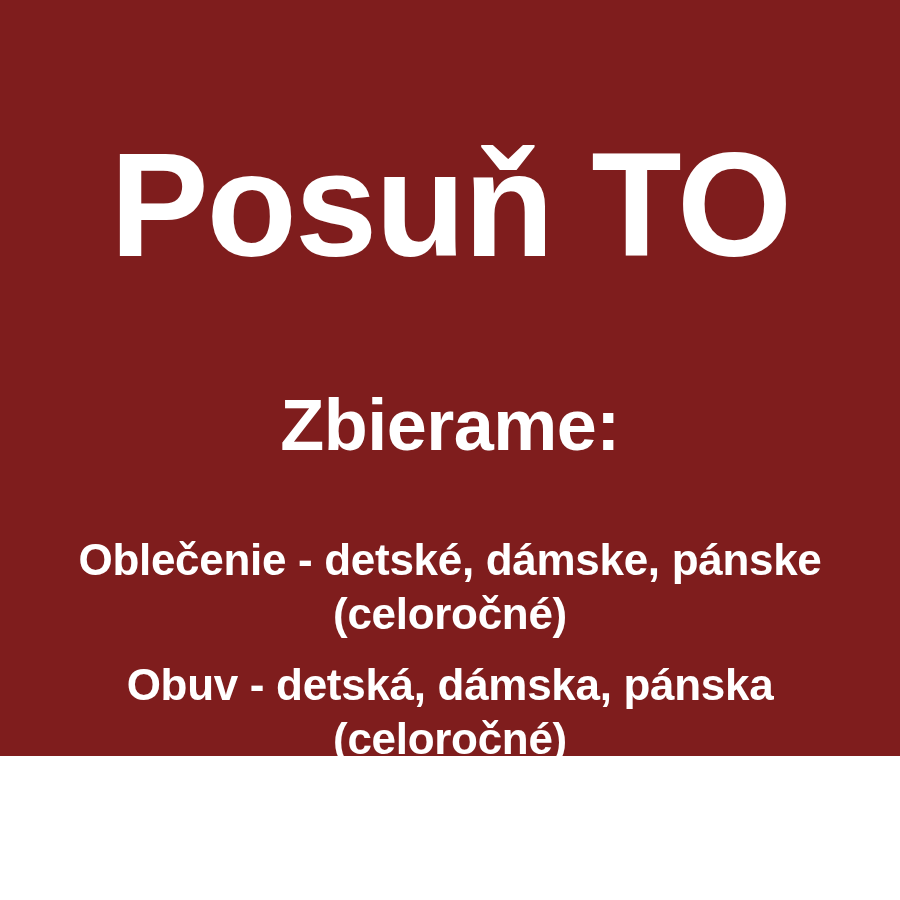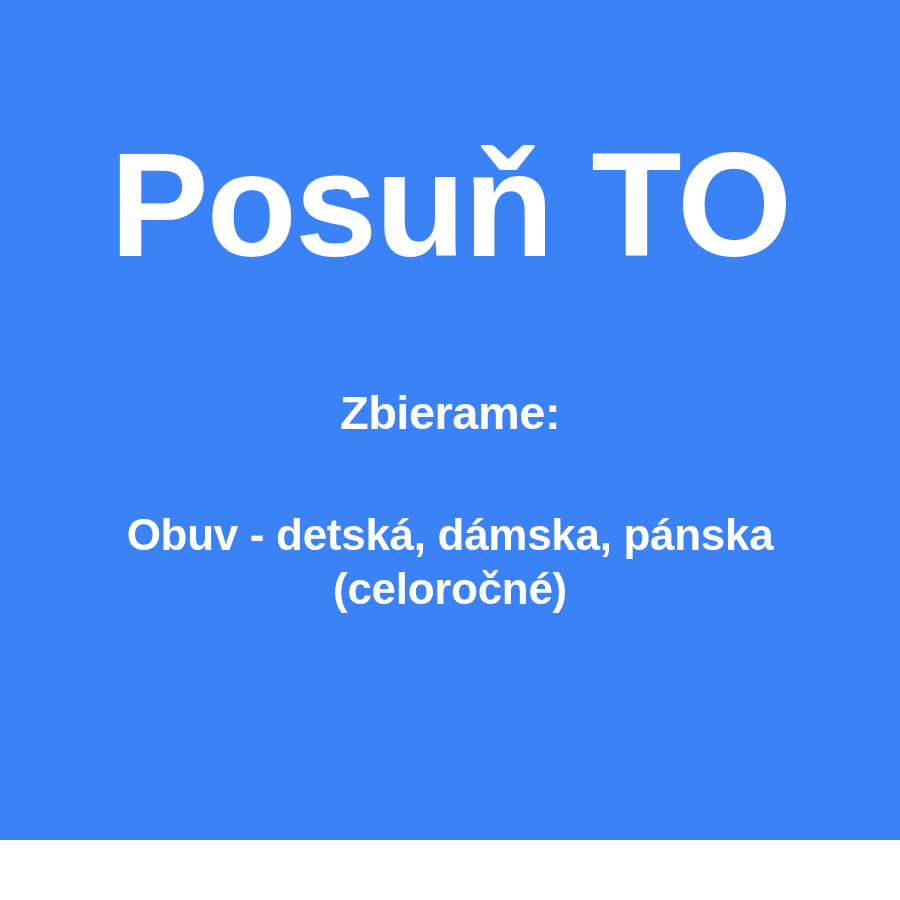--- a/index.html
+++ b/index.html
@@ -10,43 +10,43 @@
   body {
     width: 900px;
     height: 900px;
     overflow: hidden;
     font-family: "Liberation Sans", sans-serif;
   }
 
   #poster {
     position: relative;
     width: 900px;
-    height: 840px;
-    background: #3b82f6;
+    height: 756px;
+    background: #7f1d1d;
     box-sizing: border-box;
     display: flex;
     flex-direction: column;
     align-items: center;
   }
 
   #headline {
     color: #FFFFFF;
     font-size: 148px;
     font-weight: 700;
     letter-spacing: -2px;
     line-height: 1;
     text-align: center;
     width: 100%;
     margin-top: 131px;
     white-space: nowrap;
   }
 
   #subhead {
     color: #FFFFFF;
-    font-size: 47px;
+    font-size: 72px;
     font-weight: 700;
     letter-spacing: -0.5px;
     line-height: 1;
     text-align: center;
     width: 100%;
     margin-top: 110px;
   }
 
   #items {
     width: 900px;
@@ -73,16 +73,17 @@
 </head>
 <body>
 
 <div id="poster">
 
   <div id="headline">Posuň TO</div>
 
   <div id="subhead">Zbierame:</div>
 
   <div id="items">
+    <div class="item">Oblečenie - detské, dámske, pánske (celoročné)</div>
     <div class="item">Obuv - detská, dámska, pánska (celoročné)</div>
   </div>
 
 </div>
 
 </body></html>

